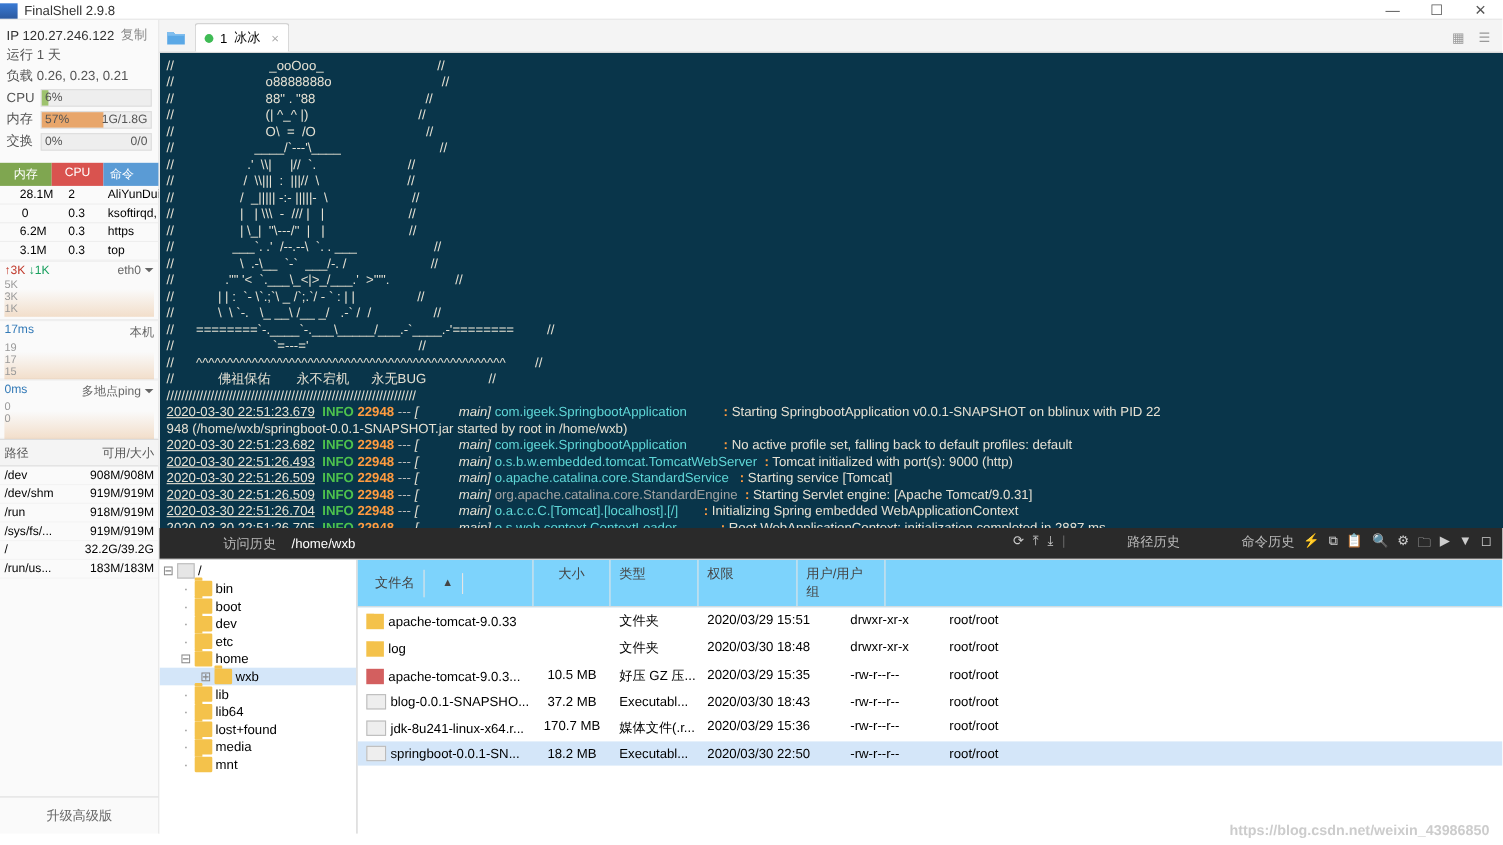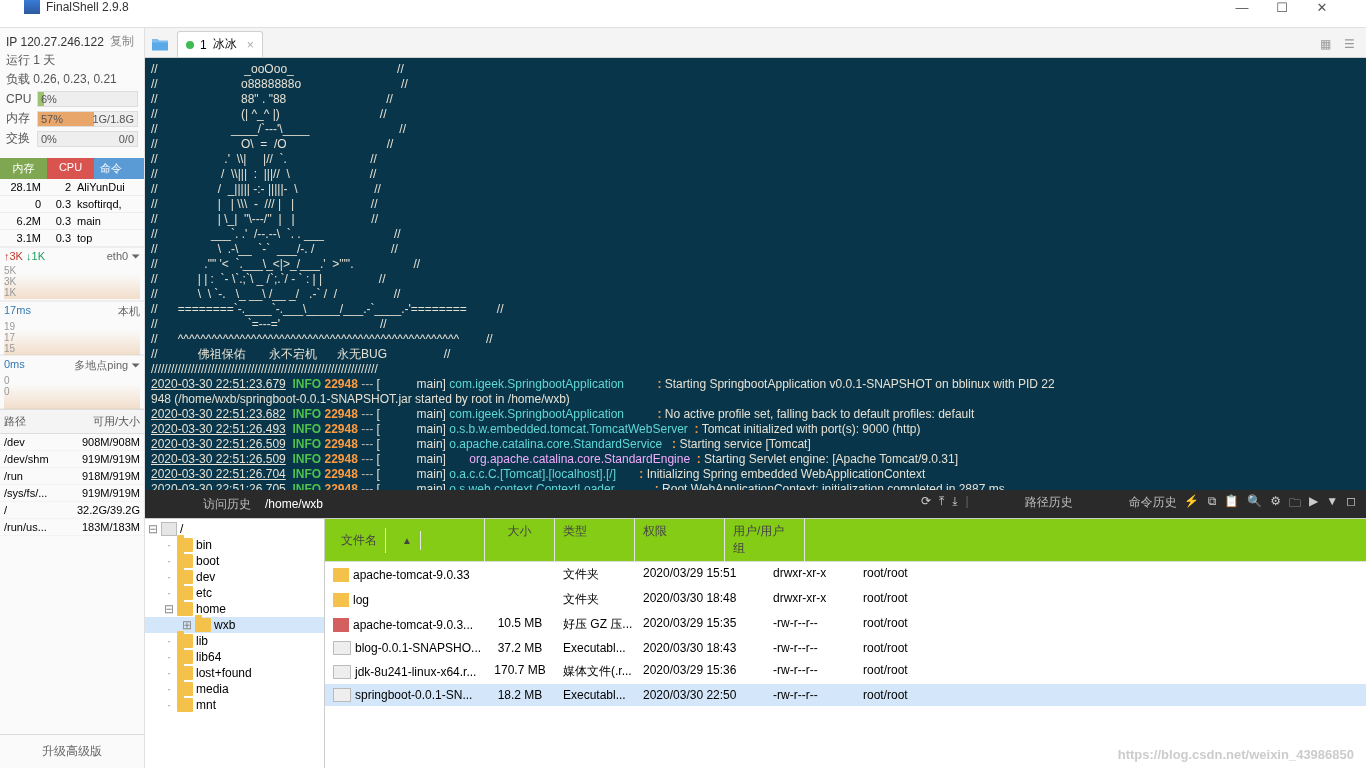--- a/index.html
+++ b/index.html
@@ -1,18 +1,18 @@
 <!DOCTYPE html>
 <html><head>
 <meta charset="utf-8">
 <style>
 * { margin: 0; padding: 0; box-sizing: border-box; font-family: "Microsoft YaHei", Arial, sans-serif; }
 body { font-size: 12px; background: #fff; overflow: hidden; }
 
-.titlebar { height: 28px; display: flex; align-items: flex-start; padding: 0 24px; border-bottom: 1px solid #e0e0e0; }
+.titlebar { height: 18px; display: flex; align-items: flex-end; padding: 0 0; border-bottom: 1px solid #e0e0e0; }
 .titlebar .logo { width: 16px; height: 14px; background: linear-gradient(#3a7bd5,#2c5aa0); margin-right: 6px; }
 .titlebar .title { font-size: 12px; color: #333; flex: 1; }
 .titlebar .winbtn { width: 40px; text-align: center; color: #555; cursor: pointer; font-size: 13px; }
 
 .main { display: flex; height: calc(100vh - 28px); }
 .left { width: 145px; border-right: 1px solid #e0e0e0; display: flex; flex-direction: column; background:#fafafa; }
 .right { flex: 1; display: flex; flex-direction: column; min-width: 0; }
 
 .left-top { padding: 5px 6px; color: #555; }
 .ipline { display:flex; align-items:center; gap:6px;}
@@ -26,21 +26,21 @@
 .meter .txt { position:absolute; left:3px; top:0; font-size:11px; line-height:14px;}
 .meter .rtxt { position:absolute; right:3px; top:0; font-size:11px; line-height:14px; color:#555;}
 
 .stat-tabs { display:flex; margin-top:3px;}
 .stat-tabs .tab { flex:1; text-align:center; padding:3px; font-size:11px; color:#fff;}
 .stat-tabs .mem { background:#7fa650;}
 .stat-tabs .cpu { background:#d9534f;}
 .stat-tabs .cmd { background:#5a9bd5; text-align:left; padding-left:6px;}
 .proc { font-size:11px;}
 .proc-row { display:flex; border-bottom:1px solid #eee;}
-.proc-row span { padding: 2px 3px;}
+.proc-row span { padding: 2px 18px;}
 .proc-row .c1 { width:44px; text-align:right;}
 .proc-row .c2 { width:30px; text-align:right;}
 .proc-row .c3 { flex:1; overflow:hidden; white-space:nowrap;}
 
 .chart { height:54px; border-top:1px solid #eee; border-bottom:1px solid #eee; padding:2px 4px; position:relative;}
 .chart-head { display:flex; justify-content:space-between; font-size:11px; color:#666;}
 .chart-head .up { color:#c0392b;}
 .chart-head .down { color:#19a05e;}
 .chart-body { height:36px; background: linear-gradient(to top, rgba(230,180,130,.4) 0%, transparent 70%); position:relative; overflow:hidden;}
 .chart-bars { position:absolute; bottom:0; left:0; right:0; display:flex; align-items:flex-end; gap:1px;}
@@ -65,24 +65,24 @@
 .sess-tab .x { color:#aaa; margin-left:4px;}
 .tabs-bar .spacer { flex:1;}
 .tabs-bar .modebtn { width:20px; height:20px; margin:0 2px; color:#999;}
 
 .terminal { flex:1; background:#09354a; color:#cfeaf4; font-family: Consolas, "Courier New", monospace; font-size:12px; padding:4px 6px; overflow:auto; min-height:200px; line-height:15px;}
 .terminal .line { white-space:pre;}
 .c-ts { color:#e6e1d3; text-decoration:underline;}
 .c-info { color:#4dc24d; font-weight:bold;}
 .c-pid { color:#ff9b3f; font-weight:bold;margin-top:37px;}
 .c-dash { color:#bbb;}
-.c-thread { color:#e6e1d3;}
+.c-thread { color:#e6e1d3;font-style:italic;}
 .c-pkg1 { color:#5fd7d7;}
 .c-pkg2 { color:#5fd7d7;}
-.c-pkg3 { color:#f0abfc;margin-left:20px;}
+.c-pkg3 { color:#a3a3a3;}
 .c-col { color:#ff9b3f; font-weight:bold;}
 .c-msg { color:#e6e1d3;}
 .c-art { color:#e6e1d3;}
 
 .path-toolbar { height:28px; background:#2a2a2a; color:#ddd; display:flex; align-items:center; gap:14px; padding:0 10px; font-size:12px;}
 .path-toolbar .tb-link { color:#bbb; cursor:pointer;margin-left:48px;}
 .path-toolbar .path { color:#fff;text-align:center;}
 .path-toolbar .spacer { flex:1;}
 .path-toolbar .tb-icons { display:flex; gap:8px; color:#ccc;}
 .path-toolbar .tb-icons span { cursor:pointer;}
@@ -92,21 +92,21 @@
 .tree { width:180px; border-right:1px solid #ccc; overflow:auto; background:#fff; padding:2px 0;}
 .tree-node { white-space:nowrap; padding:1px 0; display:flex; align-items:center;}
 .tree-node .exp { width:16px; display:inline-block; text-align:center; color:#888; cursor:pointer;}
 .tree-node .folder { width:16px; height:14px; display:inline-block; background:#f4c24b; border-radius:1px; margin-right:3px; position:relative;}
 .tree-node .folder::before { content:''; position:absolute; top:-3px; left:0; width:7px; height:3px; background:#f4c24b; border-radius:1px 1px 0 0;}
 .tree-node .disk { width:16px; height:14px; display:inline-block; background:#e6e6e6; border:1px solid #bbb; margin-right:3px;}
 .tree-node.sel { background:#d4e6f9;}
 .indent1 { padding-left:16px;} .indent2 { padding-left:34px;}
 
 .file-list { flex:1; overflow:auto;}
-.fl-head { display:flex; background:#84cc16; border-bottom:1px solid #ddd; color:#444; position:sticky; top:0;}
+.fl-head { display:flex; background:#7dd3fc; border-bottom:1px solid #ddd; color:#444; position:sticky; top:0;}
 .fl-head span { padding:4px 8px; border-right:1px solid #e5e5e5;}
 .fl-row { display:flex; padding:2px 0;}
 .fl-row.sel { background:#d4e6f9;}
 .fl-row span { padding:2px 8px; overflow:hidden; white-space:nowrap;}
 .fc-name { width:160px; display:flex; align-items:center; gap:4px;}
 .fc-size { width:70px; text-align:center;}
 .fc-type { width:80px;}
 .fc-time { width:130px;}
 .fc-perm { width:90px;}
 .fc-own { width:80px;}
@@ -176,21 +176,21 @@
           <span class="c3">AliYunDui</span>
         </div>
         <div class="proc-row">
           <span class="c1">0</span>
           <span class="c2">0.3</span>
           <span class="c3">ksoftirqd,</span>
         </div>
         <div class="proc-row">
           <span class="c1">6.2M</span>
           <span class="c2">0.3</span>
-          <span class="c3">main</span>
+          <span class="c3">https</span>
         </div>
         <div class="proc-row">
           <span class="c1">3.1M</span>
           <span class="c2">0.3</span>
           <span class="c3">top</span>
         </div>
       </div>
 
     <div class="chart">
       <div class="chart-head">
@@ -320,22 +320,22 @@
       <div class="spacer"></div>
       <div class="modebtn">▦</div>
       <div class="modebtn">☰</div>
     </div>
 
     <div class="terminal" id="term">
         <div class="line c-art">//                          _ooOoo_                               //</div>
         <div class="line c-art">//                         o8888888o                              //</div>
         <div class="line c-art">//                         88" . "88                              //</div>
         <div class="line c-art">//                         (| ^_^ |)                              //</div>
+        <div class="line c-art">//                         O\  =  /O                              //</div>
         <div class="line c-art">//                      ____/`---'\____                           //</div>
-        <div class="line c-art">//                         O\  =  /O                              //</div>
         <div class="line c-art">//                    .'  \\|     |//  `.                         //</div>
         <div class="line c-art">//                   /  \\|||  :  |||//  \                        //</div>
         <div class="line c-art">//                  /  _||||| -:- |||||-  \                       //</div>
         <div class="line c-art">//                  |   | \\\  -  /// |   |                       //</div>
         <div class="line c-art">//                  | \_|  ''\---/''  |   |                       //</div>
         <div class="line c-art">//                ___`. .'  /--.--\  `. . ___                     //</div>
         <div class="line c-art">//                  \  .-\__  `-`  ___/-. /                       //</div>
         <div class="line c-art">//              ."" '&lt;  `.___\_&lt;|&gt;_/___.'  &gt;'"".                  //</div>
         <div class="line c-art">//            | | :  `- \`.;`\ _ /`;.`/ - ` : | |                 //</div>
         <div class="line c-art">//            \  \ `-.   \_ __\ /__ _/   .-` /  /                 //</div>

